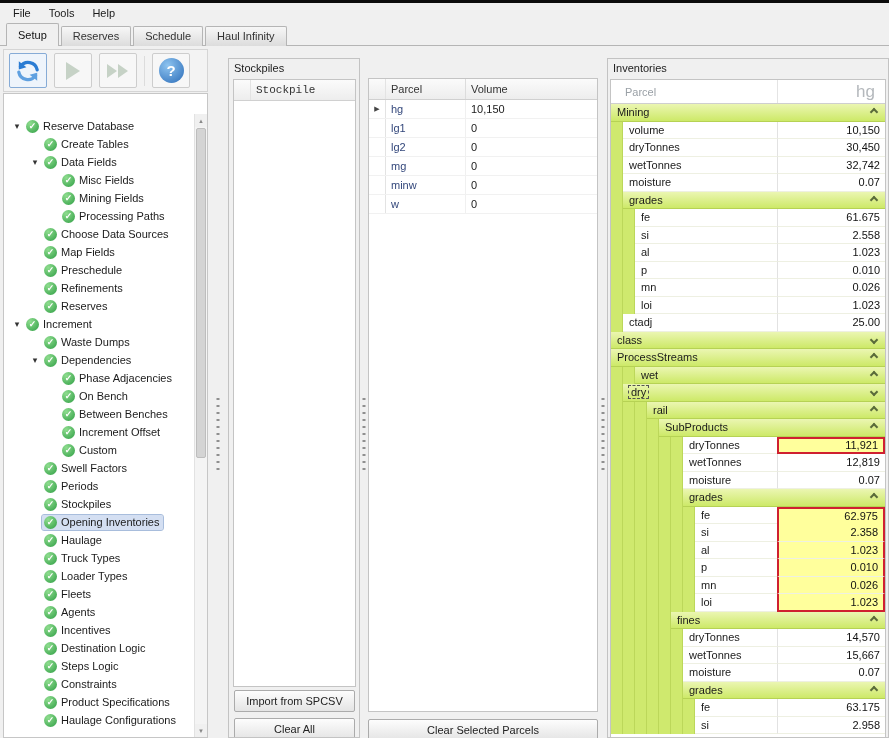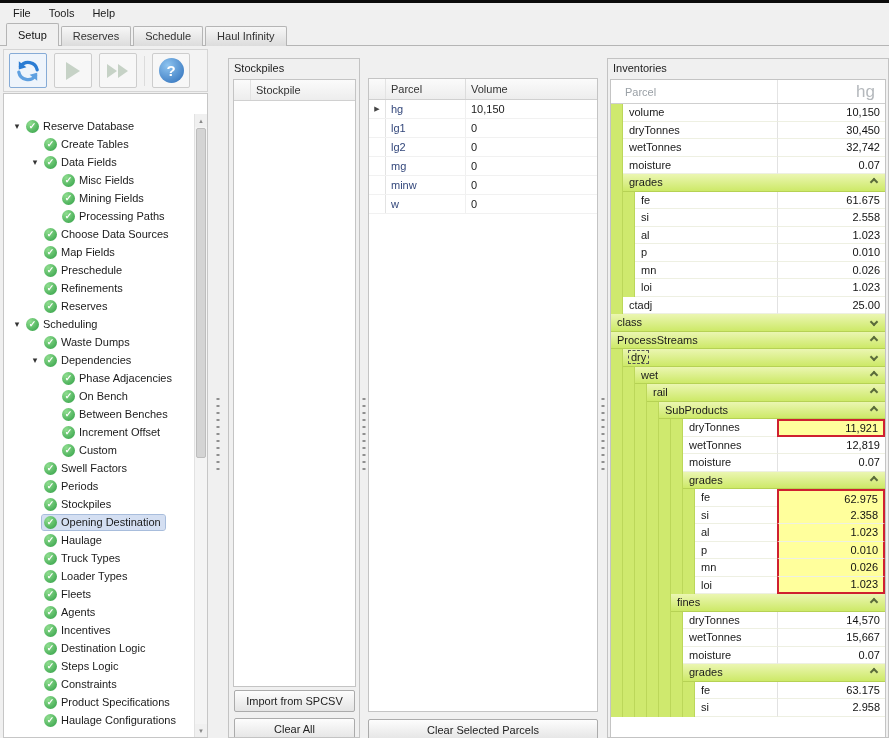--- a/index.html
+++ b/index.html
@@ -79,21 +79,21 @@
   .grid-row { display:flex; height:19px; border-bottom:1px solid #f1f1f1; background:#fff; }
   .cell { display:flex; align-items:center; padding:0 5px; }
   .name-cell { color:#33477b; flex:1; }
   .cell.pcol { flex:none; width:80px; border-right:1px solid #f0f0f0; }
   .vol-cell { flex:1; color:#1a1a1a; }
 
   
   .sp-panel { position:absolute; left:228px; top:58px; width:132px; bottom:0; border:1px solid #c3c3c3;
               background:#f0f0f0; overflow:hidden; }
   .panel-caption { height:18px; padding:3px 5px; color:#222; }
-  .sp-grid { position:absolute; top:20px; left:4px; right:3px; bottom:50px; }
+  .sp-grid { position:absolute; top:20px; left:4px; right:3px; bottom:50px;font-family:Liberation Mono, monospace; }
   .btn { height:22px; border:1px solid #ababab; border-radius:2px; color:#222;
          background:linear-gradient(#fdfdfd,#e4e4e4); display:flex; align-items:center; justify-content:center; }
   .sp-import { position:absolute; left:5px; right:4px; bottom:25px; }
   .sp-clear { position:absolute; left:5px; right:4px; bottom:-3px; }
 
   
   .parcel-panel { position:absolute; left:367px; top:58px; width:232px; bottom:0; overflow:hidden; }
   .parcel-grid { position:absolute; top:20px; left:1px; right:1px; bottom:26px; }
   .parcel-clear { position:absolute; left:1px; right:1px; bottom:-3px; }
 
@@ -255,21 +255,21 @@
           <div class="expander"></div>
           <div class="tree-inner">
             <div class="check-icon">✓</div>
             <div class="tree-label">Reserves</div>
           </div>
         </div>
         <div class="tree-row" style="padding-left: 6px;">
           <div class="expander">▾</div>
           <div class="tree-inner">
             <div class="check-icon">✓</div>
-            <div class="tree-label">Scheduling</div>
+            <div class="tree-label">Increment</div>
           </div>
         </div>
         <div class="tree-row" style="padding-left: 24px;">
           <div class="expander"></div>
           <div class="tree-inner">
             <div class="check-icon">✓</div>
             <div class="tree-label">Waste Dumps</div>
           </div>
         </div>
         <div class="tree-row" style="padding-left: 24px;">
@@ -332,21 +332,21 @@
           <div class="expander"></div>
           <div class="tree-inner">
             <div class="check-icon">✓</div>
             <div class="tree-label">Stockpiles</div>
           </div>
         </div>
         <div class="tree-row" style="padding-left: 24px;">
           <div class="expander"></div>
           <div class="tree-inner selected">
             <div class="check-icon">✓</div>
-            <div class="tree-label">Opening Destination</div>
+            <div class="tree-label">Opening Inventories</div>
           </div>
         </div>
         <div class="tree-row" style="padding-left: 24px;">
           <div class="expander"></div>
           <div class="tree-inner">
             <div class="check-icon">✓</div>
             <div class="tree-label">Haulage</div>
           </div>
         </div>
         <div class="tree-row" style="padding-left: 24px;">
@@ -496,20 +496,27 @@
 
   <div class="inv-panel">
     <div class="panel-caption">Inventories</div>
     <div class="inv-grid">
       <div class="inv-header">
         <div class="ph">Parcel</div>
         <div class="hgcol">hg</div>
       </div>
       <div class="inv-rows">
           <div class="inv-row">
+            <div class="inv-indent" style="width: 0px;"></div>
+            <div class="inv-group">
+              <div class="inv-group-label">Mining</div>
+              <div class="chev up"></div>
+            </div>
+          </div>
+          <div class="inv-row">
             <div class="inv-indent" style="width: 12px;"></div>
             <div class="inv-label">volume</div>
             <div class="inv-value">10,150</div>
           </div>
           <div class="inv-row">
             <div class="inv-indent" style="width: 12px;"></div>
             <div class="inv-label">dryTonnes</div>
             <div class="inv-value">30,450</div>
           </div>
           <div class="inv-row">
@@ -572,31 +579,31 @@
             </div>
           </div>
           <div class="inv-row">
             <div class="inv-indent" style="width: 0px;"></div>
             <div class="inv-group">
               <div class="inv-group-label">ProcessStreams</div>
               <div class="chev up"></div>
             </div>
           </div>
           <div class="inv-row">
+            <div class="inv-indent" style="width: 24px;"></div>
+            <div class="inv-group">
+              <div class="inv-group-label">wet</div>
+              <div class="chev up"></div>
+            </div>
+          </div>
+          <div class="inv-row">
             <div class="inv-indent" style="width: 12px;"></div>
             <div class="inv-group">
               <div class="inv-group-label focused">dry</div>
               <div class="chev down"></div>
-            </div>
-          </div>
-          <div class="inv-row">
-            <div class="inv-indent" style="width: 24px;"></div>
-            <div class="inv-group">
-              <div class="inv-group-label">wet</div>
-              <div class="chev up"></div>
             </div>
           </div>
           <div class="inv-row">
             <div class="inv-indent" style="width: 36px;"></div>
             <div class="inv-group">
               <div class="inv-group-label">rail</div>
               <div class="chev up"></div>
             </div>
           </div>
           <div class="inv-row">

